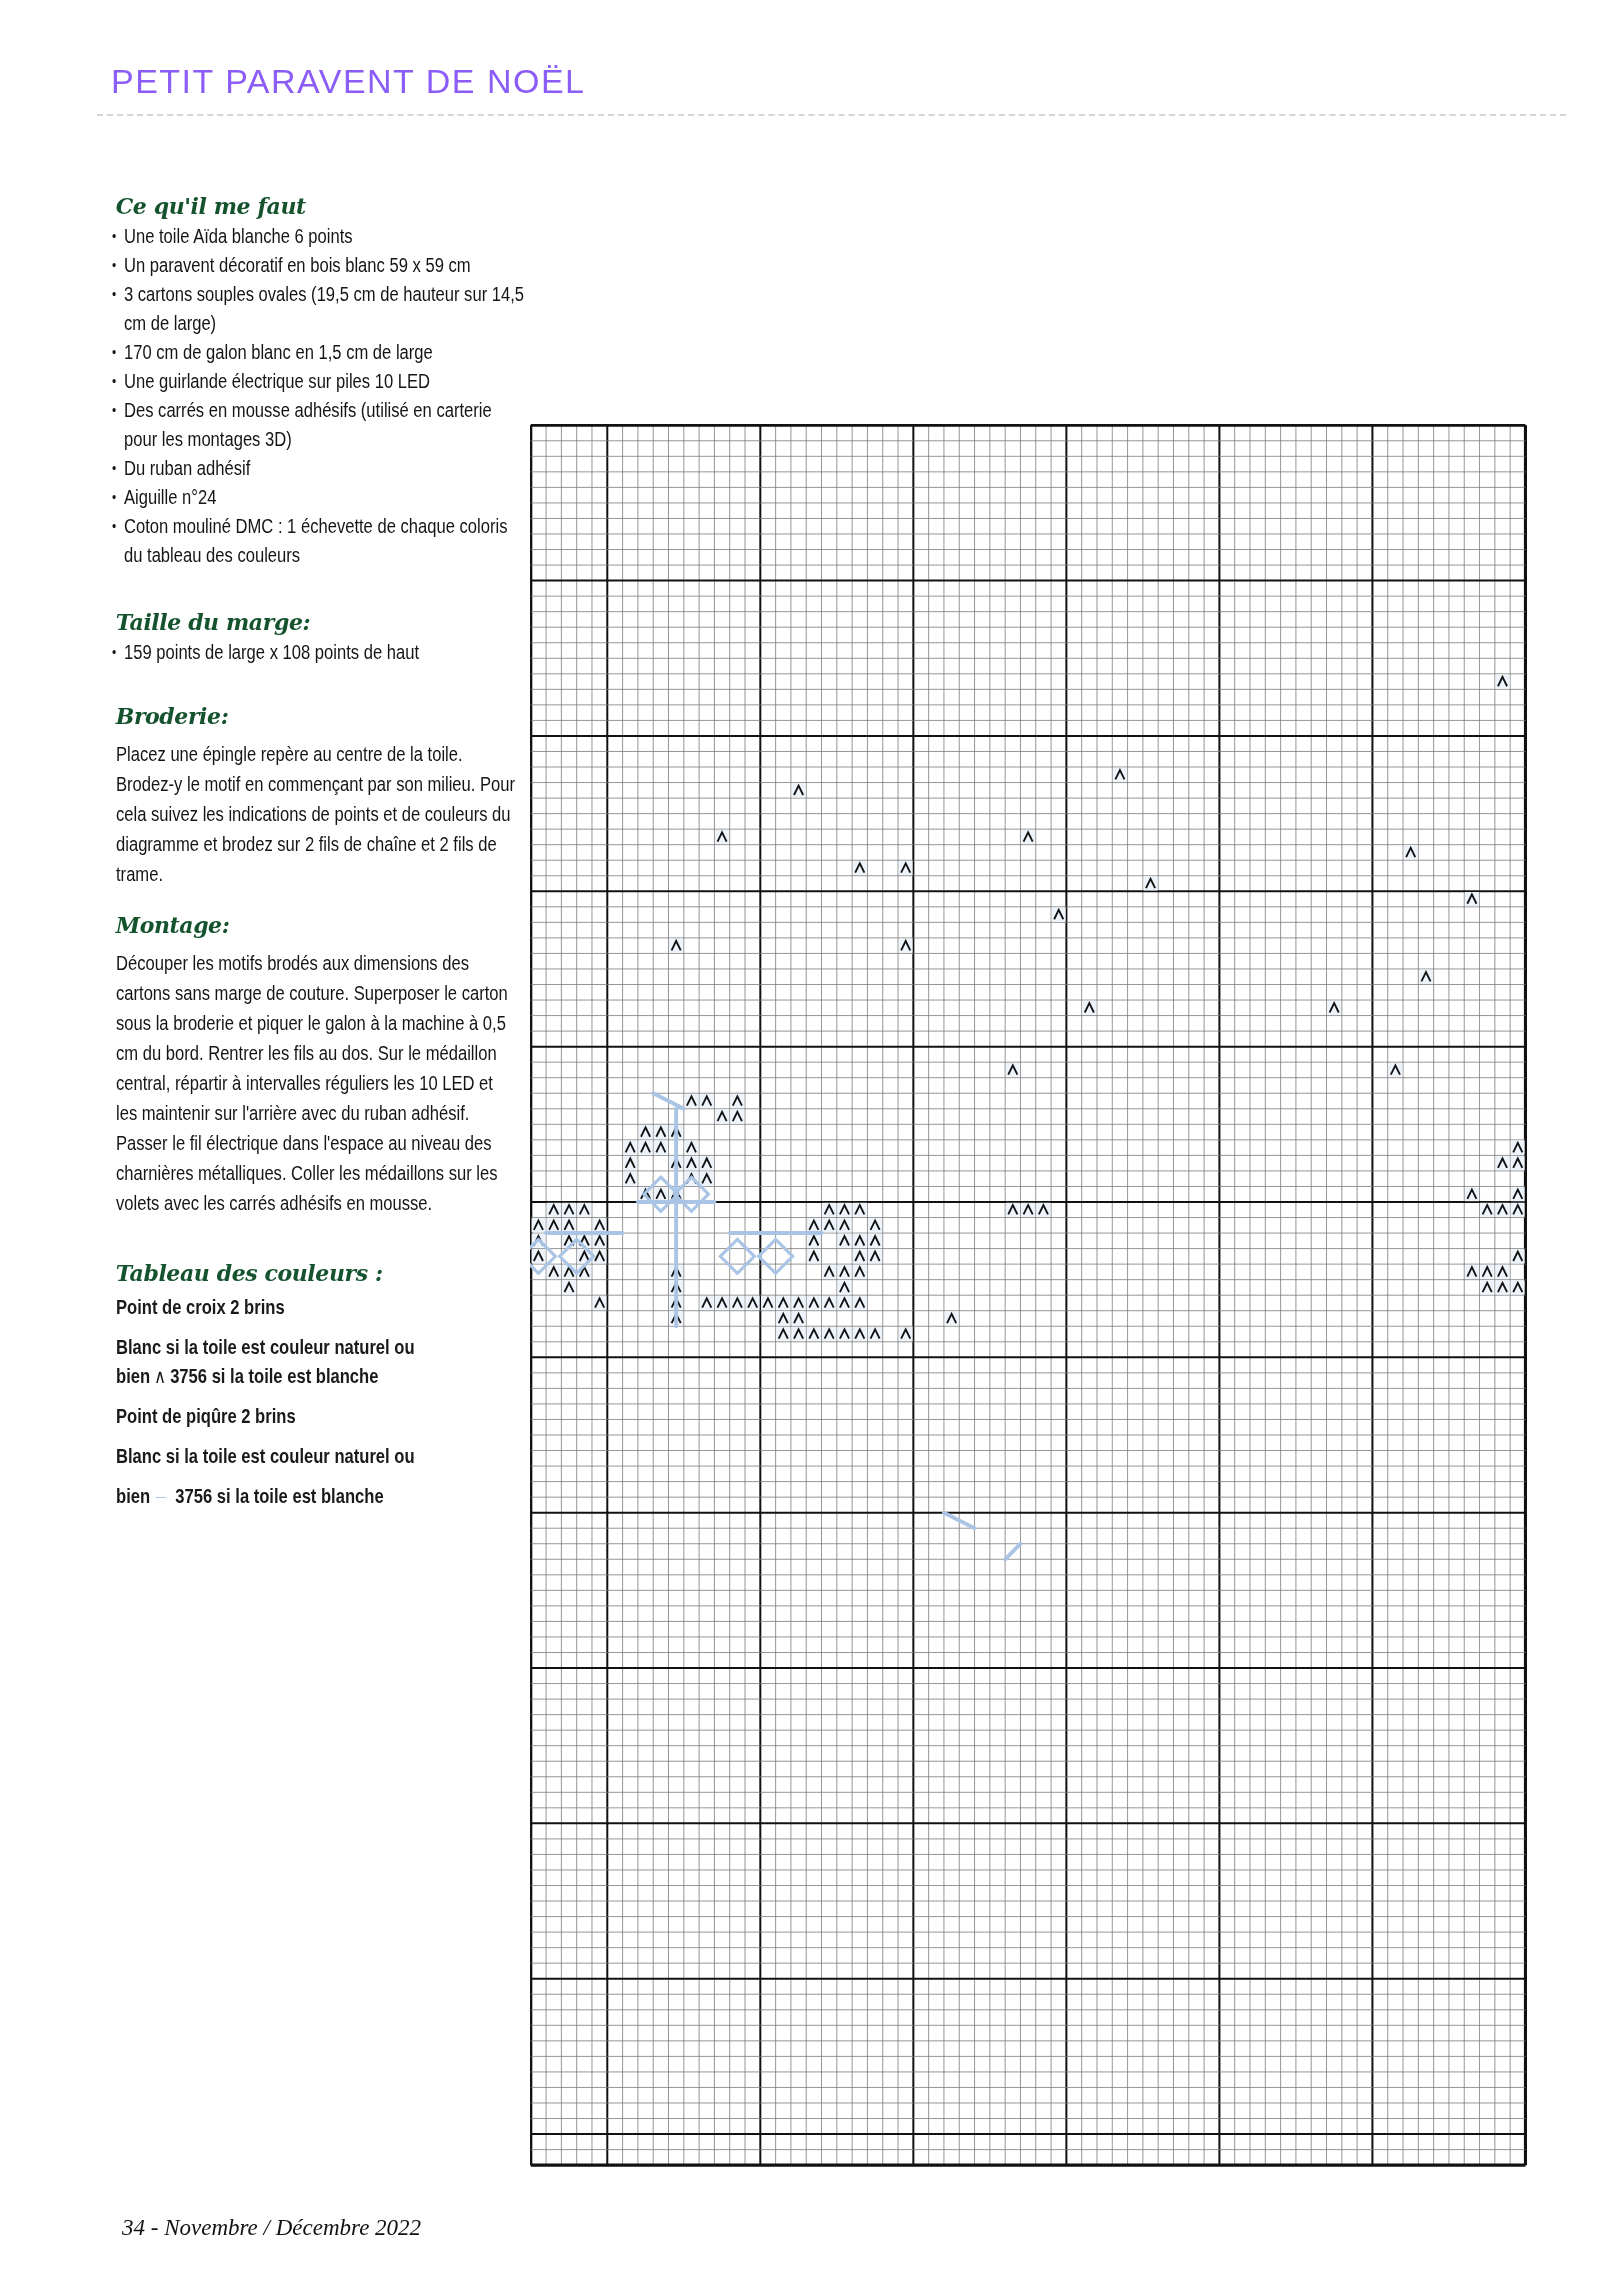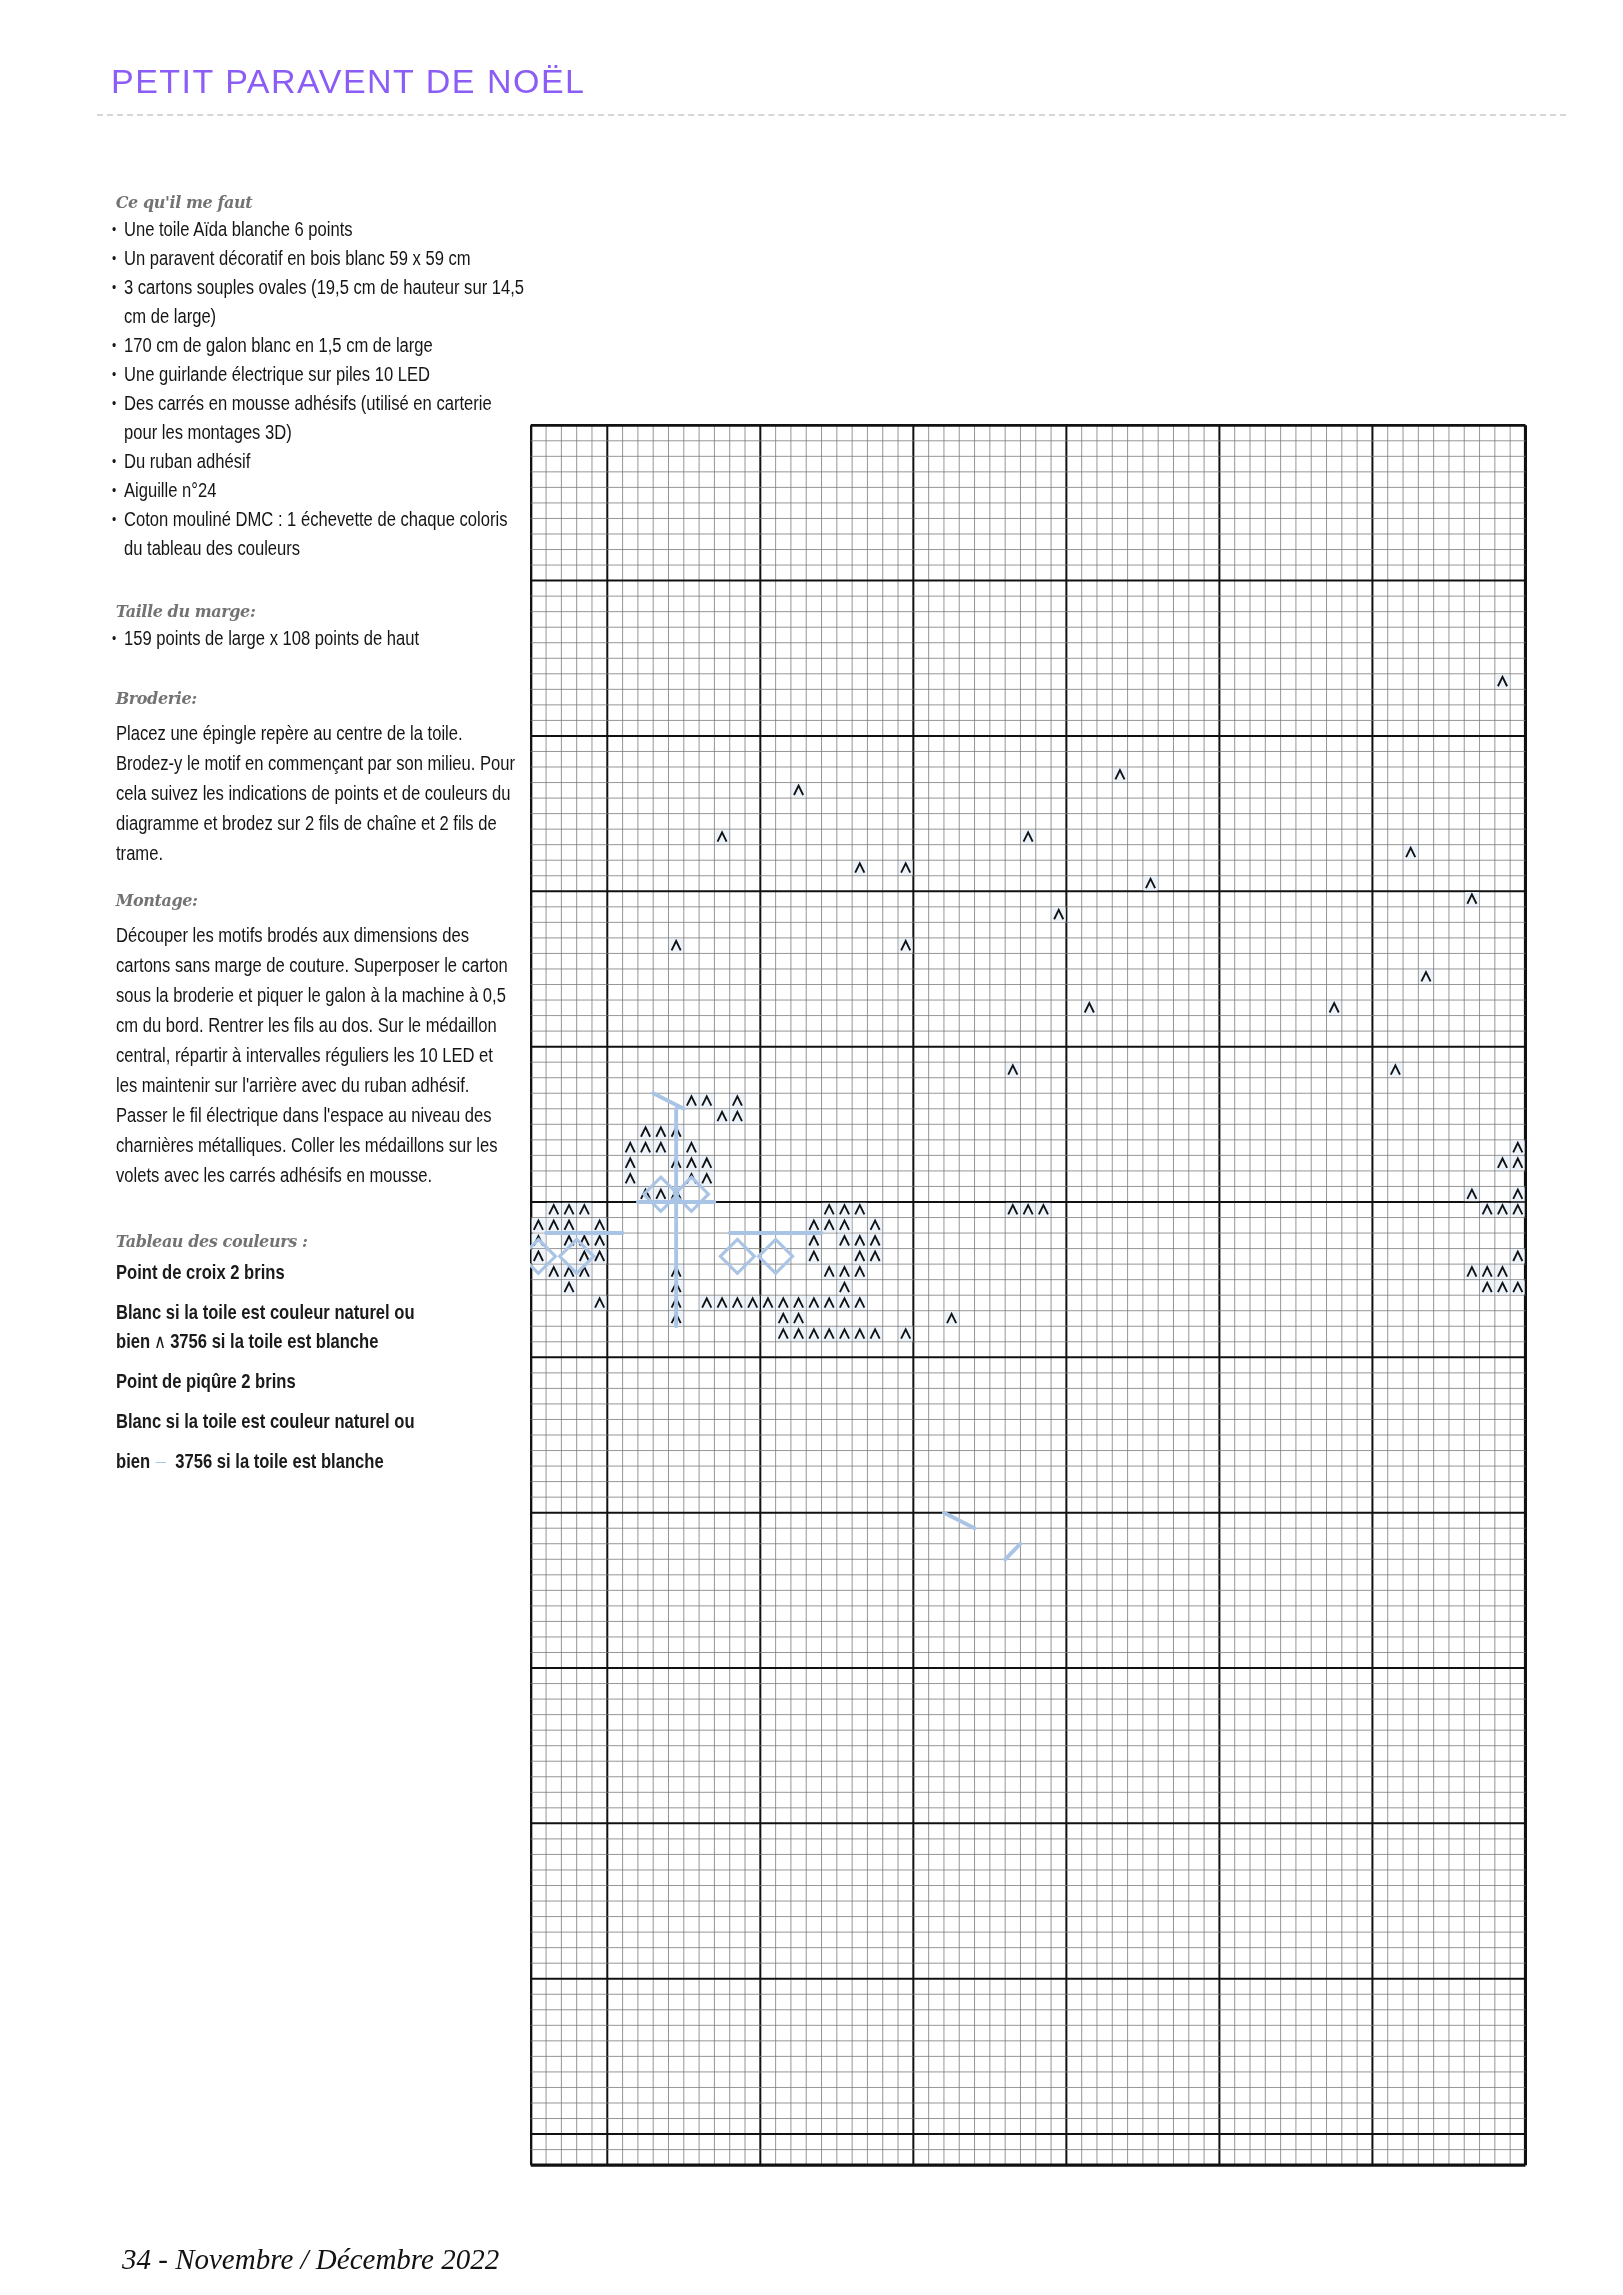--- a/index.html
+++ b/index.html
@@ -2,30 +2,30 @@
 <html style="font-size:12.4px"><head>
 <meta charset="utf-8">
 <style>
   html, body { margin: 0; padding: 0; background: #ffffff; }
   body { width: 1624px; height: 2295px; position: relative; overflow: hidden; font-family: "Liberation Sans", sans-serif; color: #1a1a1a; }
 
   .page-title { position: absolute; left: 111px; top: 62px; font-family: "Liberation Sans", sans-serif; font-weight: 300; font-size: 34px; letter-spacing: 1.5px; color: #8b5cf6; }
   .title-rule { position: absolute; left: 97px; top: 114px; width: 1469px; height: 0; border-top: 2.3px dashed #d6d6d6; }
 
   .left-col { position: absolute; left: 108px; top: 193px; width: 402px; }
-  .section-heading { font-family: "DejaVu Serif", serif; font-style: italic; font-weight: bold; color: #737373; font-size: 16px; margin: 0 0 3.1px 7.7px; letter-spacing: -0.4px; }
+  .section-heading { font-family: "DejaVu Serif", serif; font-style: italic; font-weight: bold; color: #14532d; font-size: 22px; margin: 0 0 3.1px 7.7px; letter-spacing: -0.4px; }
   .bullets { list-style: none; padding: 0; margin: 0; }
   .bullets li { position: relative; padding-left: 18.6px; font-size: 19.3px; line-height: 29px; color: #151515; font-family: "Liberation Sans", sans-serif; transform: scaleX(0.86); transform-origin: left; width: 116%; }
   .bullets li .dot { position: absolute; left: 4.6px; top: 0; font-size: 14px; }
   .para { font-size: 19.3px; line-height: 30px; color: #151515; margin: 10.8px 0 0 7.7px; transform: scaleX(0.86); transform-origin: left; width: 116%; }
   .legend-line { font-size: 19.3px; font-weight: bold; line-height: 29px; margin: 0 0 0 7.7px; transform: scaleX(0.86); transform-origin: left; width: 116%; }
   .legend-line .sym { font-weight: normal; display: inline-block; margin: 0 4.6px; }
   .legend-line .dash { display: inline-block; width: 12.4px; height: 0; border-top: 1.5px solid #a9c4e4; vertical-align: middle; margin: 0 10.8px 0 6.2px; }
 
-  .footer { position: absolute; left: 122px; top: 2215px; font-family: "Liberation Serif", serif; font-style: italic; font-size: 29px; color: #111; margin-top: 28px; }
+  .footer { position: absolute; left: 122px; top: 2215px; font-family: "Liberation Serif", serif; font-style: italic; font-size: 23px; color: #111; }
 
   .chart { position: absolute; left: 530px; top: 424px; width: 996px; height: 1741px; }
   .grid-svg { position: absolute; left: 0; top: 0; }
 </style>
 </head>
 <body>
 
 <div class="page-title">PETIT PARAVENT DE NOËL</div>
 <div class="title-rule"></div>
 

